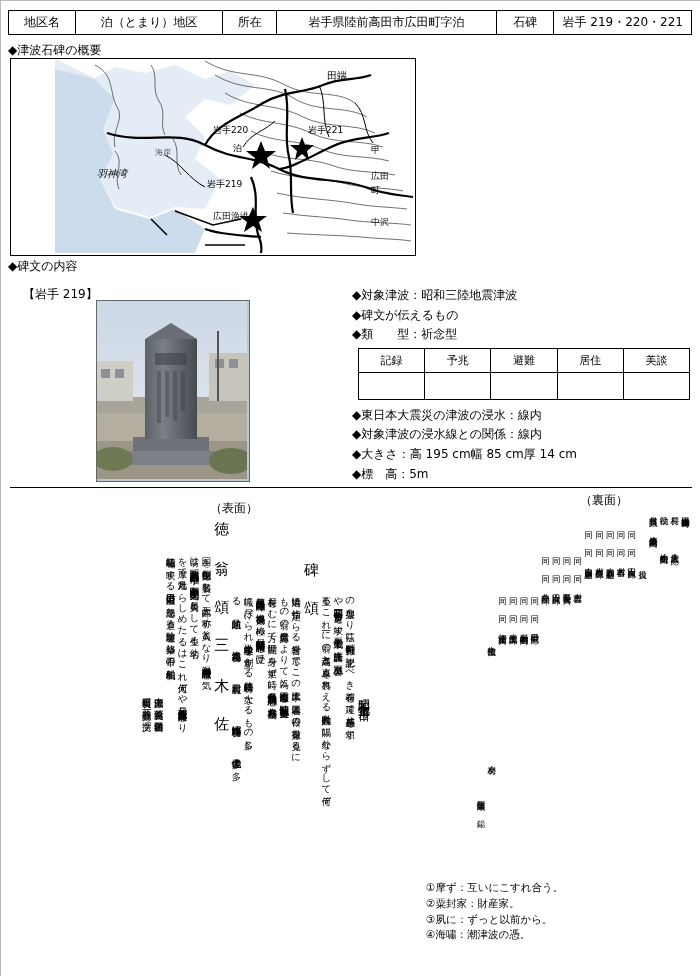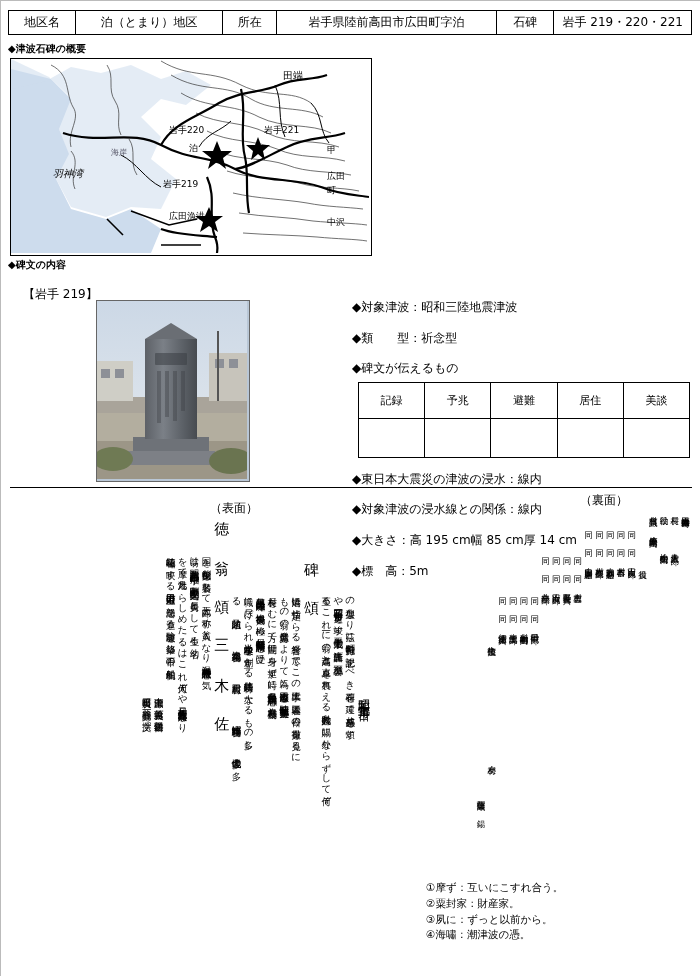--- a/index.html
+++ b/index.html
@@ -37,37 +37,38 @@
   .hdr td.lbl { width: 58px; background: #fff; }
   .hdr td.val-name { width: 150px; }
   .hdr td.lbl2 { width: 44px; }
   .hdr td.val-addr { width: 230px; }
   .hdr td.lbl3 { width: 50px; }
   .hdr td.val-id { width: 120px; }
 
   
   .sect {
     position: absolute;
-    font-size: 10px;
-    font-weight: bold;
+    font-size: 12px;
+    font-weight: normal;
     white-space: nowrap;
   }
   .sect-1 { left: 8px; top: 42px; }
   .sect-2 { left: 8px; top: 258px; }
 
   
   .map-box {
     position: absolute;
     left: 10px;
     top: 58px;
     width: 360px;
     height: 196px;
     border: 1px solid #000;
     background: #ffffff;
     overflow: hidden;
+    padding-left: 44px;
   }
   .map-svg { display: block; }
 
   
   .photo-label {
     position: absolute;
     left: 14px;
     top: 286px;
     font-size: 12px;
     white-space: nowrap;
@@ -86,32 +87,32 @@
 
   
   .info {
     position: absolute;
     left: 352px;
     top: 286px;
     width: 340px;
     font-size: 12px;
     line-height: 1.55;
   }
-  .info div.row { white-space: nowrap; margin-bottom: 1px; margin-top: 12px; }
+  .info div.row { white-space: nowrap; margin-bottom: 1px; }
 
   .tbl-kihi {
     border-collapse: collapse;
     width: 332px;
     margin: 4px 0 6px 6px;
     font-size: 11px;
   }
   .tbl-kihi td {
     border: 1px solid #000;
     text-align: center;
-    padding: 9px 2px;
+    padding: 3px 2px;
     height: 15px;
   }
   .tbl-kihi td.empty { height: 20px; }
 
   
   .hr-main {
     position: absolute;
     left: 10px;
     top: 487px;
     width: 682px;
@@ -332,22 +333,22 @@
 
       <ellipse cx="16" cy="158" rx="20" ry="12" fill="#6f7a54"></ellipse>
       <ellipse cx="134" cy="160" rx="22" ry="13" fill="#6a7450"></ellipse>
 
       <rect x="120" y="30" width="2" height="70" fill="#555"></rect>
     </svg>
   </div>
 
   <div class="info">
     <div class="row">◆対象津波：昭和三陸地震津波</div>
+    <div class="row">◆碑文が伝えるもの</div>
     <div class="row">◆類　　型：祈念型</div>
-    <div class="row">◆碑文が伝えるもの</div>
     <table class="tbl-kihi">
       <tbody>
           <tr>
         <td>記録</td>
         <td>予兆</td>
         <td>避難</td>
         <td>居住</td>
         <td>美談</td>
       </tr>
       <tr>

